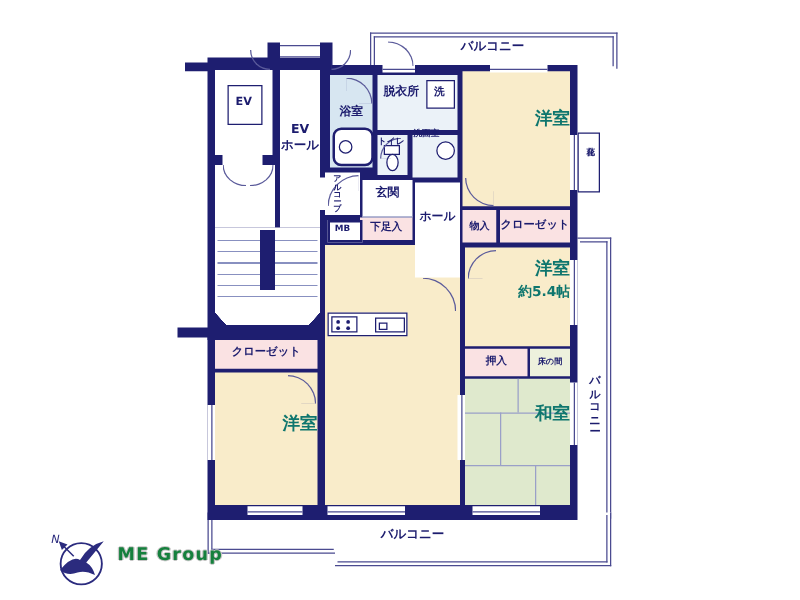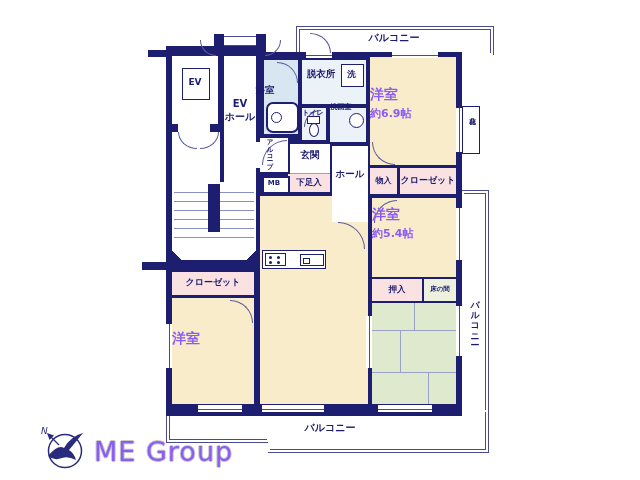--- a/index.html
+++ b/index.html
@@ -26,31 +26,31 @@
   .winv::before{content:"";position:absolute;top:0;bottom:0;left:50%;width:1px;background:#4a4a90;}
   
   .arc{position:absolute;border:0 solid #5a5a9a;}
   .arc-tl{border-top-width:1.2px;border-left-width:1.2px;border-top-left-radius:100%;}
   .arc-tr{border-top-width:1.2px;border-right-width:1.2px;border-top-right-radius:100%;}
   .arc-bl{border-bottom-width:1.2px;border-left-width:1.2px;border-bottom-left-radius:100%;}
   .arc-br{border-bottom-width:1.2px;border-right-width:1.2px;border-bottom-right-radius:100%;}
   
   .lbl{position:absolute;color:#1c1c6e;font-weight:600;text-align:center;line-height:1.25;white-space:nowrap;}
   .vert{writing-mode:vertical-rl;white-space:normal;letter-spacing:1px;text-align:start;}
-  .rlbl{position:absolute;text-align:left;color:#8b5cf6;font-weight:600;}
+  .rlbl{position:absolute;text-align:right;color:#0f766e;font-weight:600;}
   .rname{display:block;font-size:14px;}
   .rsize{display:block;font-size:11px;margin-top:2px;}
   .hair{position:absolute;background:#9aa0c8;}
   .boxed{border:1px solid #1e1e70;background:#fff;}
   .stairs-lines{position:absolute;left:2px;top:2px;width:80px;height:56px;
     background:repeating-linear-gradient(to bottom,transparent 0 8px,#8890c0 8px 9px);}
   .tri-l{position:absolute;background:linear-gradient(to top right,#1e1e70 49%,transparent 50%);}
   .tri-r{position:absolute;background:linear-gradient(to top left,#1e1e70 49%,transparent 50%);}
-  .logo-text{position:absolute;font-size:27px;font-weight:normal;letter-spacing:1px;
-    color:#8b5cf6;text-shadow:-1px 0 0 #c6c6c6,1px 0 0 #c6c6c6,0 -1px 0 #c6c6c6,0 1px 0 #c6c6c6;}
+  .logo-text{position:absolute;font-size:14px;font-weight:bold;letter-spacing:1px;
+    color:#15803d;text-shadow:-1px 0 0 #c6c6c6,1px 0 0 #c6c6c6,0 -1px 0 #c6c6c6,0 1px 0 #c6c6c6;}
 </style>
 </head>
 <body>
 
 <div id="plan">
 
   <div class="bal bt bl br" style="left:296px;top:26px;width:196px;height:28px">
     <div class="bal-in bt bl br"></div>
   </div>
   <div class="bal bt br" style="left:462px;top:190px;width:26px;height:224px">
@@ -150,46 +150,46 @@
   <div class="arc arc-tl" style="left:374px;top:200px;width:22px;height:22px"></div>
   <div class="arc arc-tr" style="left:338px;top:222px;width:26px;height:26px"></div>
   <div class="arc arc-tr" style="left:230px;top:300px;width:22px;height:22px"></div>
   <div class="arc arc-tl" style="left:304px;top:110px;width:16px;height:16px"></div>
 
   <div class="lbl" style="left:296px;top:32px;width:196px;font-size:10px">バルコニー</div>
   <div class="lbl vert" style="left:464px;top:294px;width:16px;height:64px;font-size:9px">バルコニー</div>
   <div class="lbl" style="left:270px;top:422px;width:120px;font-size:10px">バルコニー</div>
   <div class="lbl" style="left:182px;top:77px;width:26px;font-size:9px">EV</div>
   <div class="lbl" style="left:220px;top:98px;width:40px;font-size:10px"><span>EV</span><br><span>ホール</span></div>
-  <div class="lbl" style="left:248px;top:84px;width:34px;font-size:9.5px">浴室</div>
+  <div class="lbl" style="left:264px;top:84px;width:34px;font-size:9.5px">浴室</div>
   <div class="lbl" style="left:300px;top:68px;width:42px;font-size:9.5px">脱衣所</div>
   <div class="lbl" style="left:341px;top:69px;width:21px;font-size:8.5px">洗</div>
   <div class="lbl" style="left:298px;top:109px;width:30px;font-size:7px">トイレ</div>
   <div class="lbl" style="left:326px;top:103px;width:30px;font-size:7px">洗面室</div>
   <div class="lbl vert" style="left:263px;top:135px;width:11px;height:40px;font-size:6.5px;letter-spacing:0">アルコーブ</div>
   <div class="lbl" style="left:290px;top:149px;width:40px;font-size:9.5px">玄関</div>
   <div class="lbl" style="left:262px;top:179px;width:24px;font-size:7px">MB</div>
   <div class="lbl" style="left:288px;top:177px;width:42px;font-size:8.5px">下足入</div>
   <div class="lbl" style="left:330px;top:168px;width:40px;font-size:9.5px">ホール</div>
   <div class="lbl" style="left:370px;top:176px;width:27px;font-size:8px">物入</div>
   <div class="lbl" style="left:398px;top:175px;width:60px;font-size:9px">クローゼット</div>
   <div class="lbl vert" style="left:466px;top:112px;width:10px;height:36px;font-size:7px;letter-spacing:0">花台</div>
   <div class="lbl" style="left:372px;top:284px;width:50px;font-size:8.5px">押入</div>
   <div class="lbl" style="left:424px;top:285px;width:32px;font-size:6.5px">床の間</div>
   <div class="lbl" style="left:172px;top:277px;width:82px;font-size:9px">クローゼット</div>
 
   <div class="rlbl" style="left:370px;top:86px;width:86px">
     <span class="rname">洋室</span>
-    <span class="rsize">約6.9帖</span>
   </div>
   <div class="rlbl" style="left:372px;top:206px;width:84px">
     <span class="rname">洋室</span>
     <span class="rsize">約5.4帖</span>
   </div>
   <div class="rlbl" style="left:372px;top:322px;width:84px">
+    <span class="rname">和室</span>
   </div>
   <div class="rlbl" style="left:172px;top:330px;width:82px">
     <span class="rname">洋室</span>
   </div>
 
   <div class="abs" style="left:38px;top:424px;width:52px;height:48px">
     <svg width="52" height="48" viewBox="0 0 52 48">
       <circle cx="27" cy="27" r="16.5" fill="none" stroke="#2b2b7e" stroke-width="1.5"></circle>
       <line x1="11" y1="11" x2="21" y2="21" stroke="#2b2b7e" stroke-width="1.2"></line>
       <path d="M9 9 L16 11.5 L11.5 16 Z" fill="#2b2b7e"></path>

